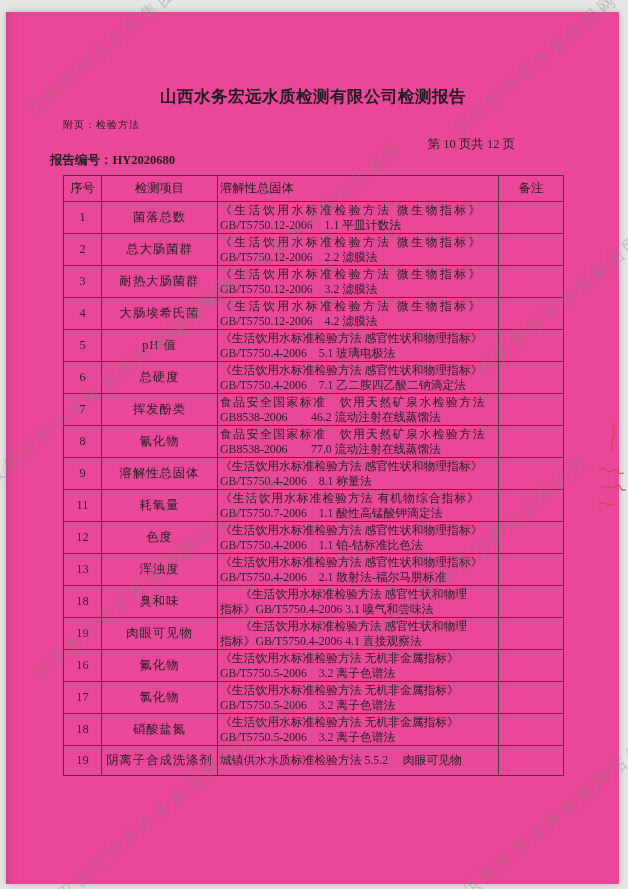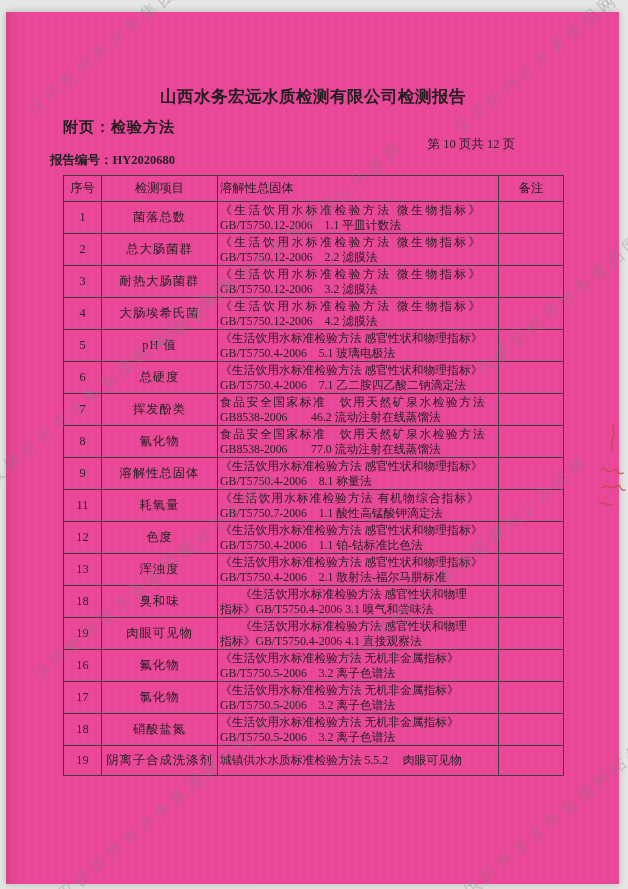--- a/index.html
+++ b/index.html
@@ -28,21 +28,21 @@
     background:linear-gradient(90deg,rgba(0,0,0,.07),rgba(0,0,0,0));
     pointer-events:none;
   }
   .title{
     position:absolute;left:57px;top:74px;width:500px;
     text-align:center;font-size:16.5px;font-weight:bold;letter-spacing:.5px;
     color:#1e1e1e;
   }
   .subtitle{
     position:absolute;left:57px;top:106px;
-    font-size:15px;font-weight:bold;letter-spacing:1px;color:#1e1e1e;
+    font-size:10px;font-weight:normal;letter-spacing:1px;color:#1e1e1e;
   }
   .report-no{
     position:absolute;left:44px;top:140px;
     font-size:12.5px;font-weight:bold;color:#222;
   }
   .page-info{
     position:absolute;right:104px;top:124px;
     font-size:12.5px;color:#222;
   }
   table.methods{

